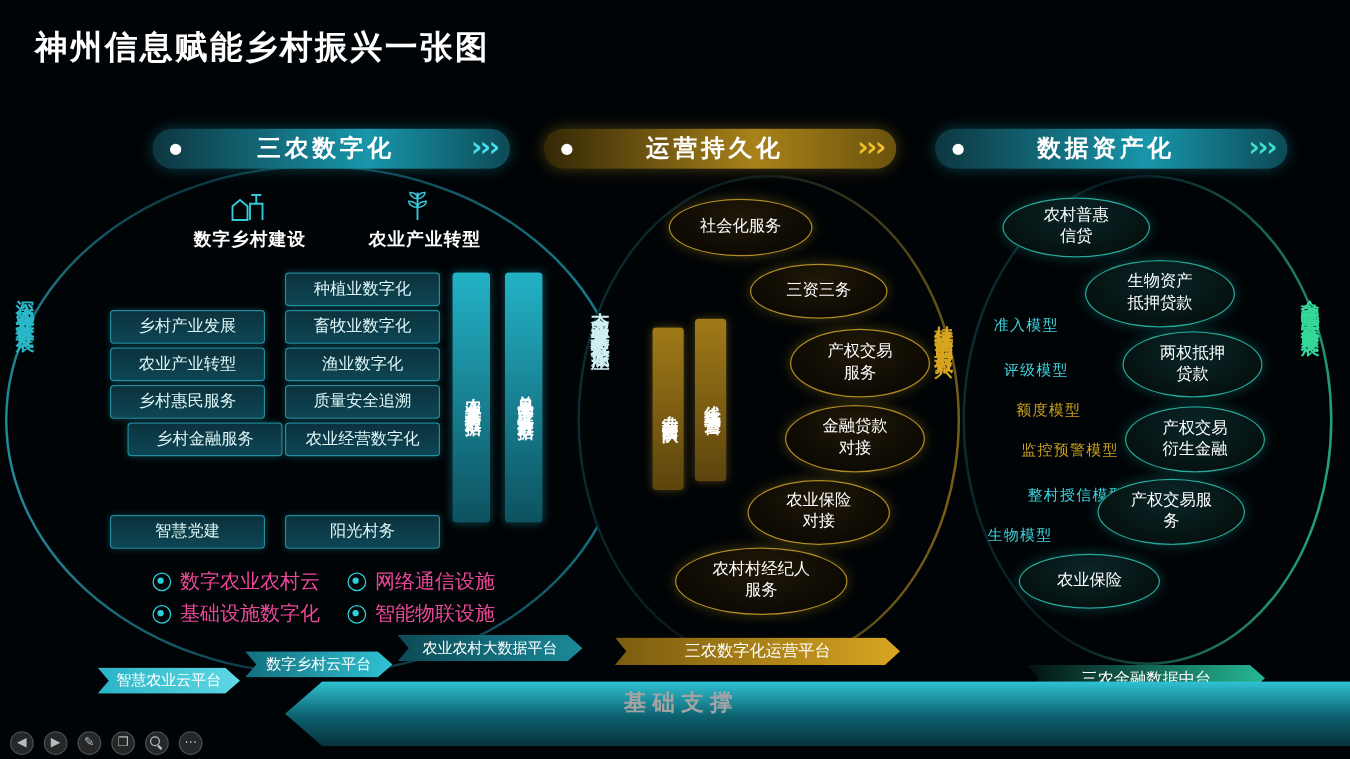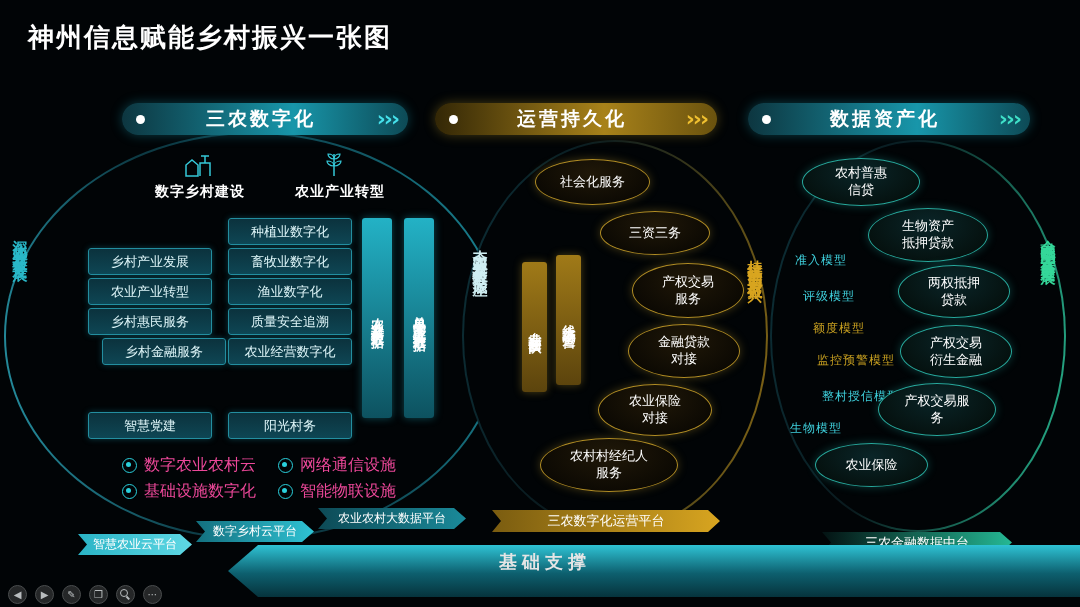--- a/index.html
+++ b/index.html
@@ -50,21 +50,21 @@
           clip-path:polygon(0 0,calc(100% - 12px) 0,100% 50%,calc(100% - 12px) 100%,0 100%,9px 50%);}
   .rib-t1{background:linear-gradient(90deg,#2ab4c6,#5fd8e4);}
   .rib-t2{background:linear-gradient(90deg,#13707f,#2fc3d4);}
   .rib-t3{background:linear-gradient(90deg,#0d4a56,#1a8a9a);}
   .rib-gold{background:linear-gradient(90deg,#7a5c10,#d8a520);font-size:13px;}
   .rib-green{background:linear-gradient(90deg,rgba(10,60,55,.25),#25b894);font-size:13px;}
   
   .band{position:absolute;left:228px;top:545px;width:852px;height:52px;
         background:linear-gradient(180deg,#2fc3d4 0%,#0d5f6e 55%,#06333c 100%);
         clip-path:polygon(0 26px,30px 0,100% 0,100% 100%,30px 100%);}
-  .band-label{position:absolute;left:470px;top:550px;width:150px;text-align:center;font-size:18px;font-weight:bold;color:#e5e5e5;letter-spacing:5px;}
+  .band-label{position:absolute;left:470px;top:550px;width:150px;text-align:center;font-size:18px;font-weight:bold;color:#a3a3a3;letter-spacing:5px;}
   .bullets{position:absolute;left:243px;top:581px;display:flex;gap:26px;color:#fff;font-size:13px;}
   .bullets span::before{content:'• ';}
   
   .toolbar{position:absolute;left:8px;top:585px;display:flex;gap:8px;}
   .tbtn{width:19px;height:19px;border-radius:50%;background:#252728;border:1px solid #4a4d4e;color:#b8bcbe;
         display:flex;align-items:center;justify-content:center;font-size:10px;padding:0;cursor:pointer;
         font-family:"DejaVu Sans",sans-serif;}
   .mag{position:relative;width:11px;height:11px;display:block;}
   .mag::before{content:'';position:absolute;width:6px;height:6px;border:1.5px solid #b8bcbe;border-radius:50%;top:0;left:0;}
   .mag::after{content:'';position:absolute;width:4px;height:1.5px;background:#b8bcbe;transform:rotate(45deg);top:8px;left:6px;}

